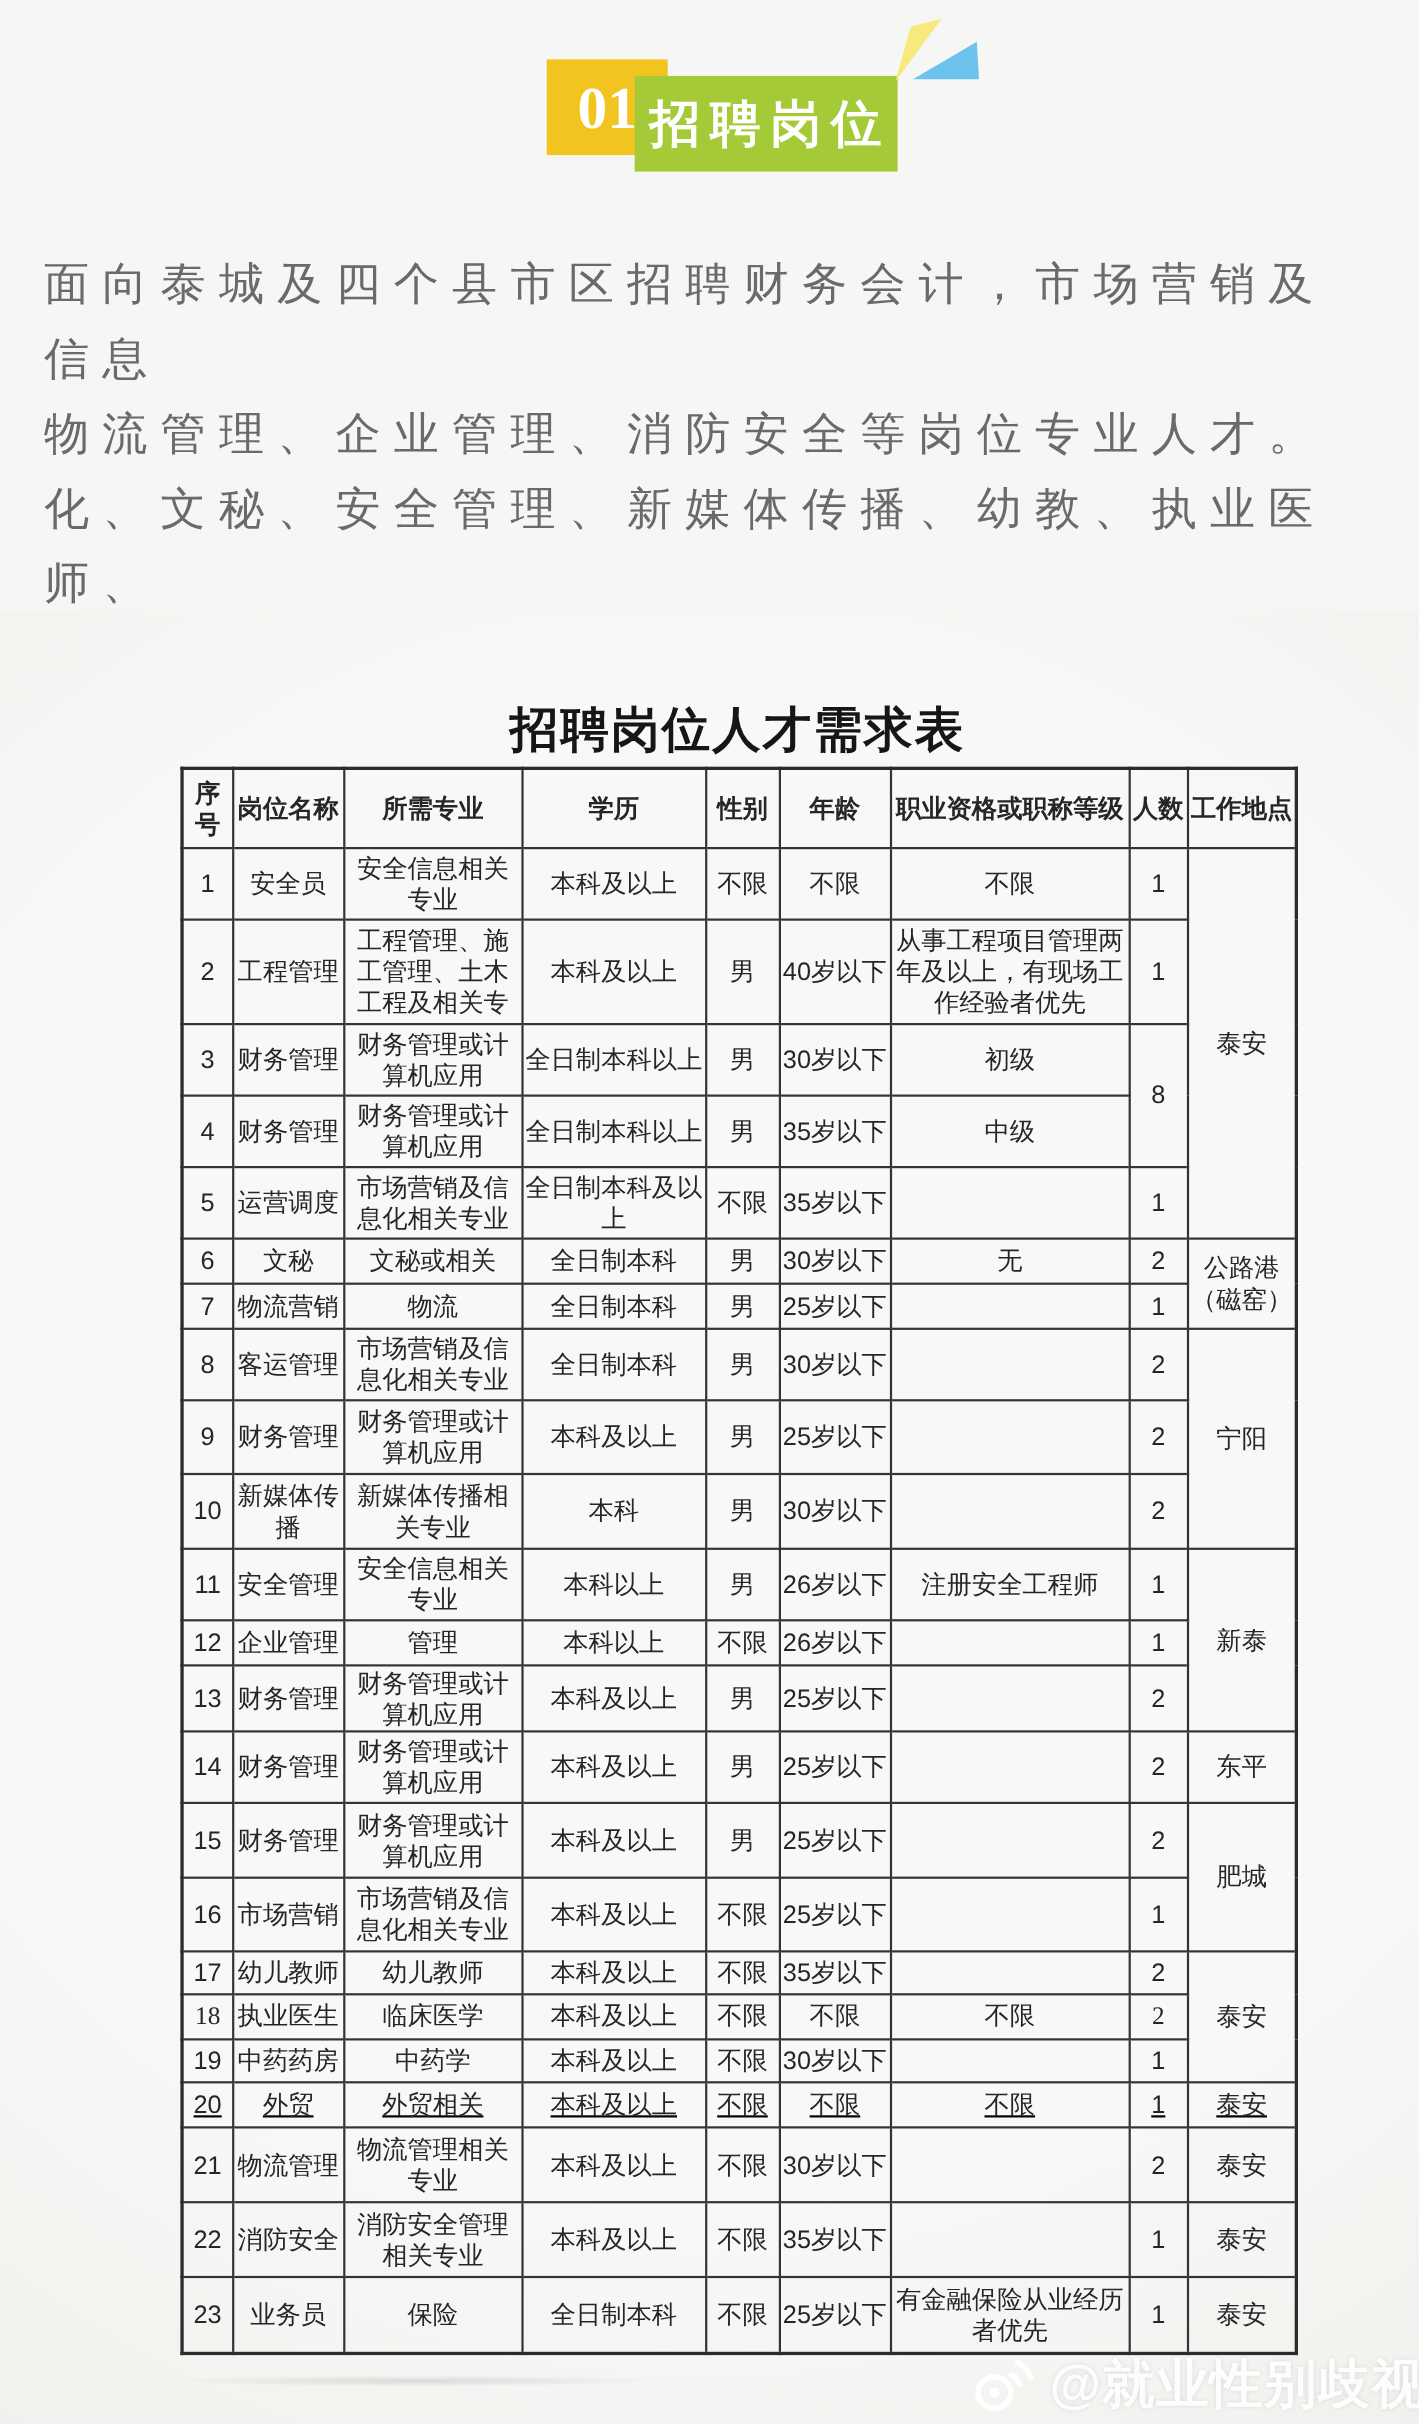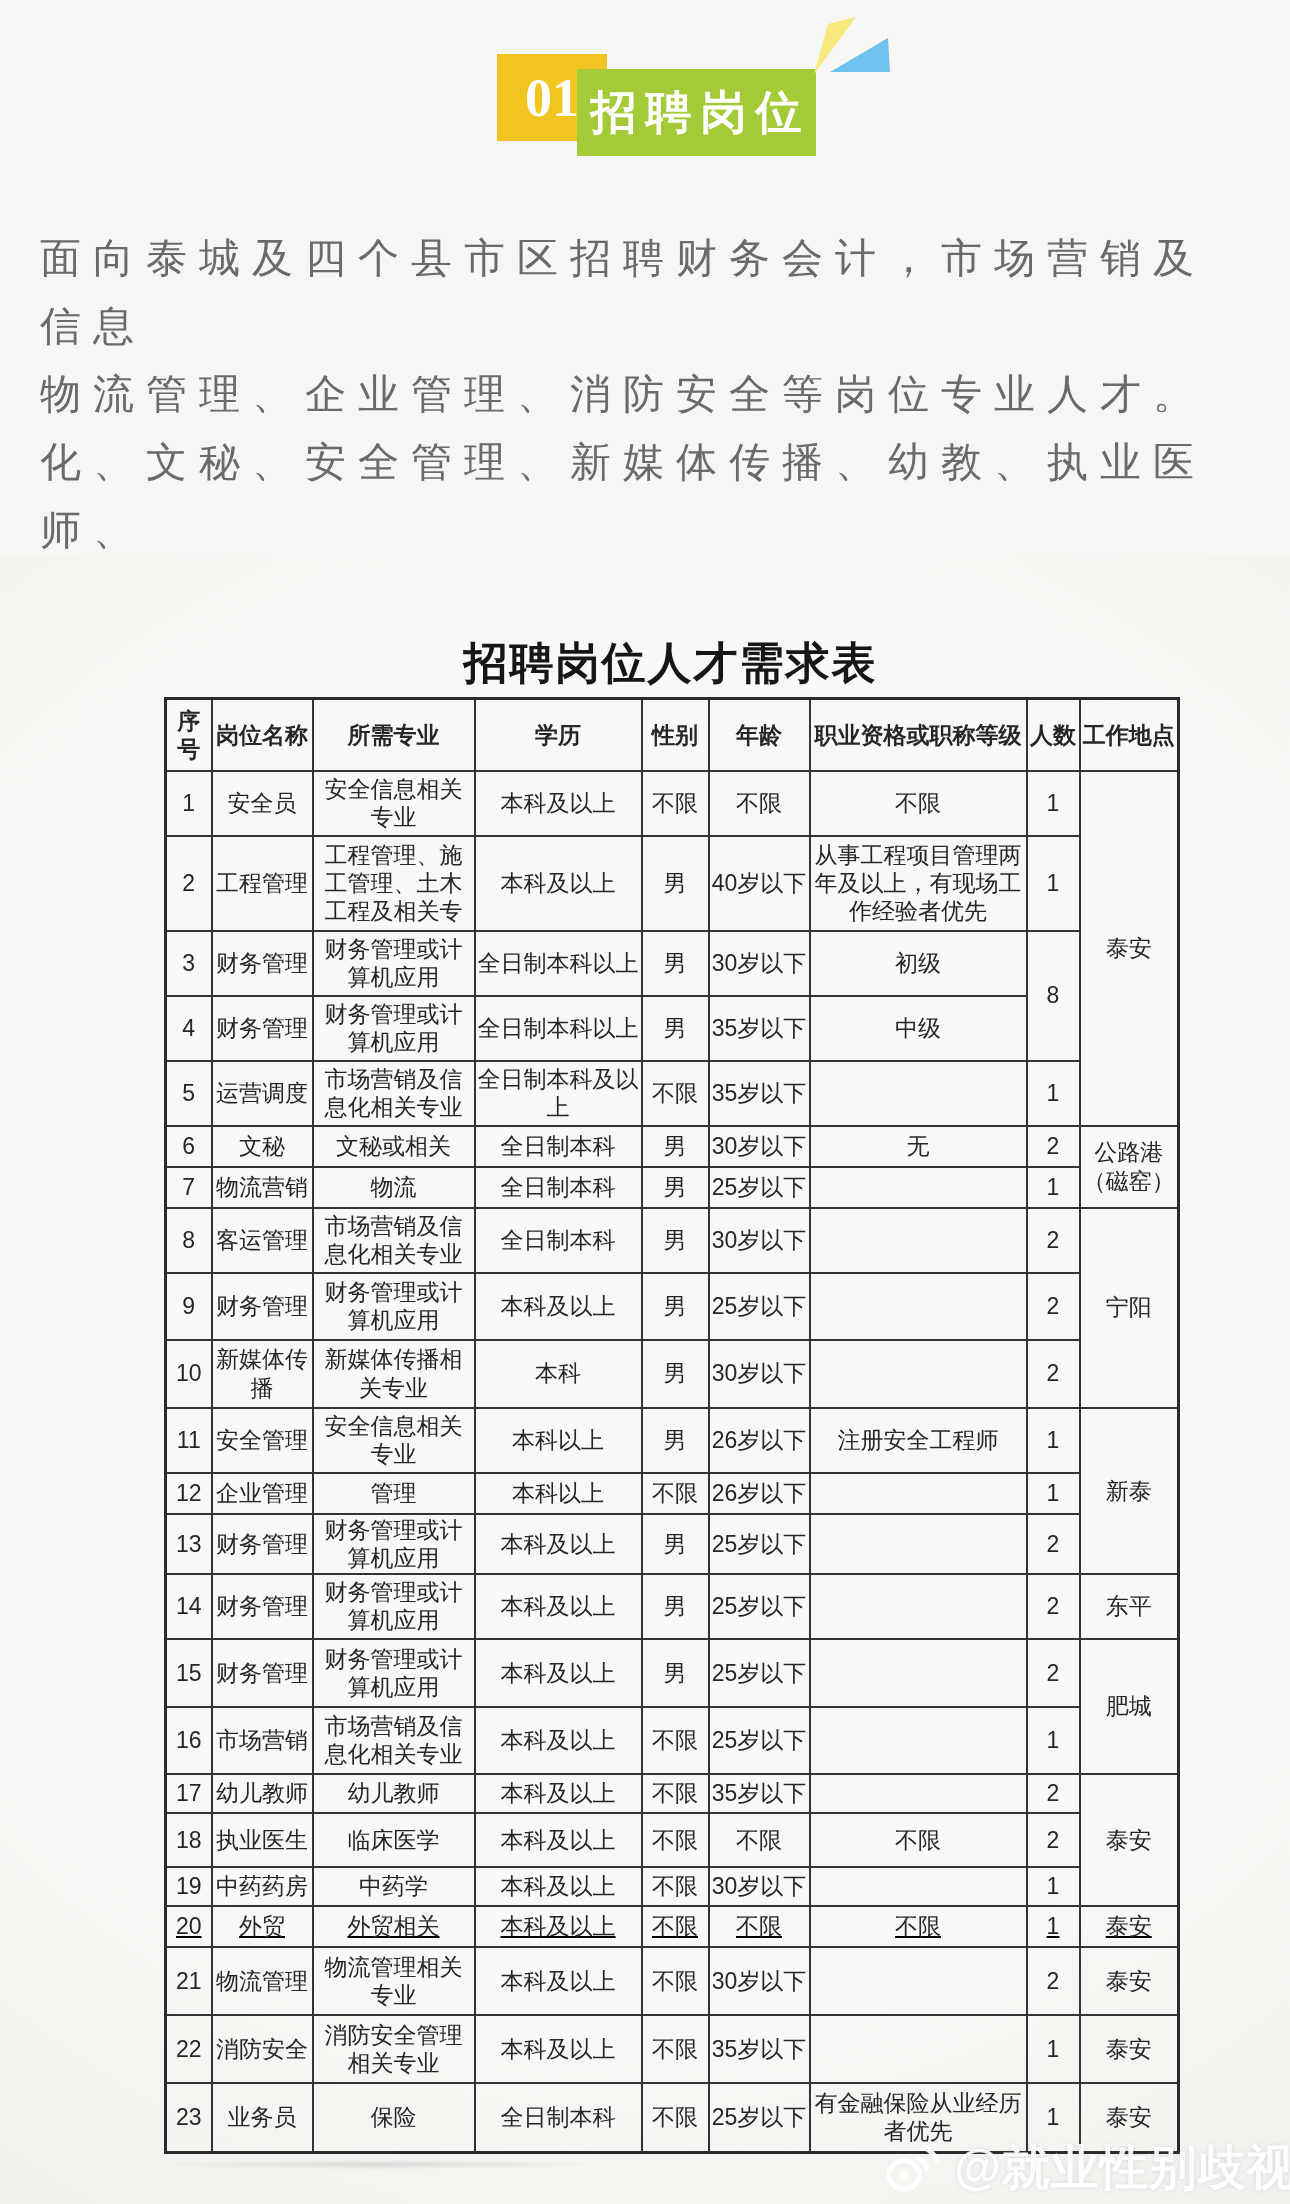--- a/index.html
+++ b/index.html
@@ -297,21 +297,21 @@
         <td>17</td>
         <td>幼儿教师</td>
         <td>幼儿教师</td>
         <td>本科及以上</td>
         <td>不限</td>
         <td>35岁以下</td>
         <td></td>
         <td>2</td>
         <td rowspan="3">泰安</td>
       </tr>
-      <tr style="height: 54px;">
+      <tr style="height: 41px; font-family: Liberation Serif, serif;">
         <td>18</td>
         <td>执业医生</td>
         <td>临床医学</td>
         <td>本科及以上</td>
         <td>不限</td>
         <td>不限</td>
         <td>不限</td>
         <td>2</td>
       </tr>
       <tr style="height: 39px;">

